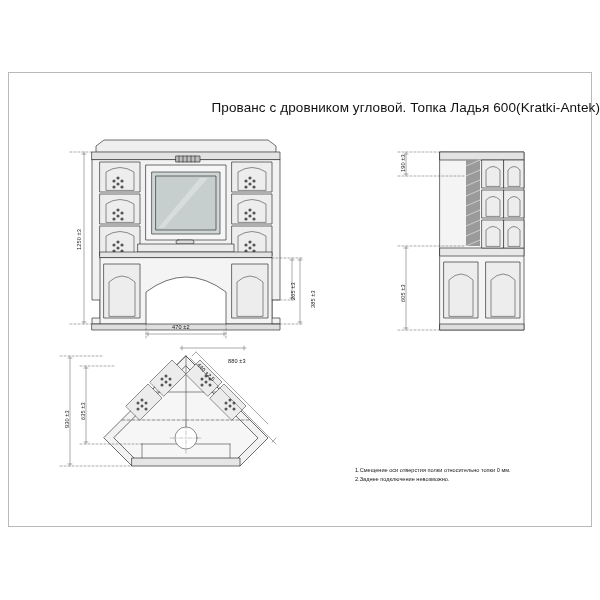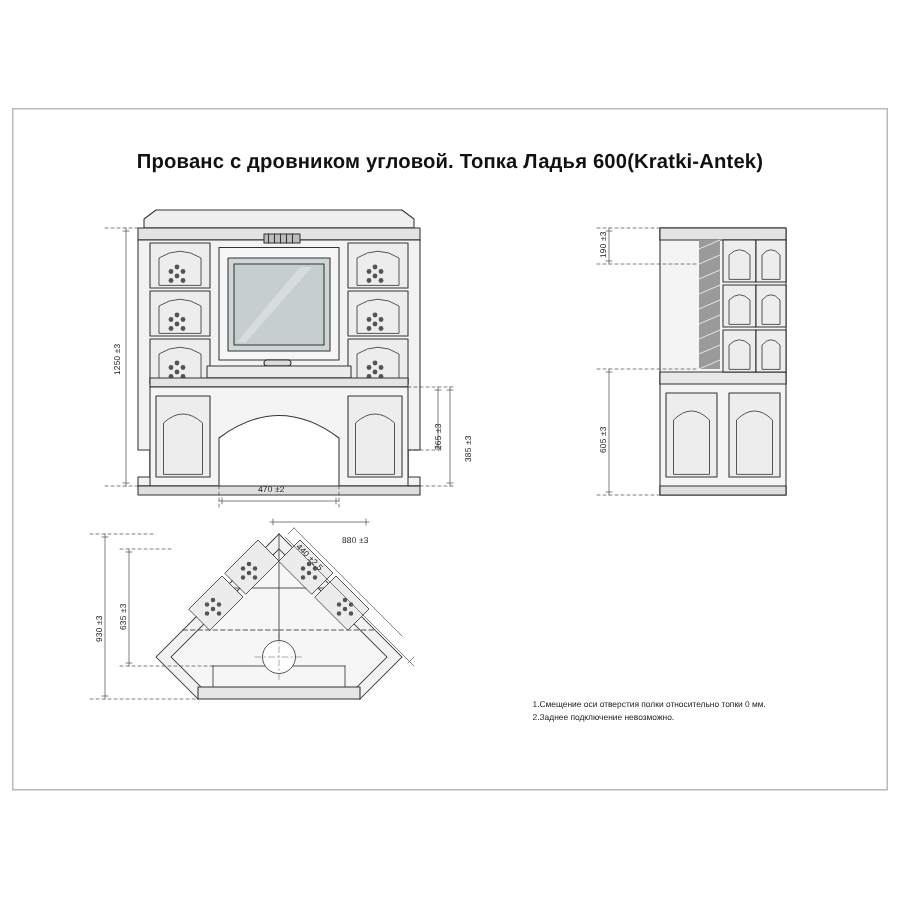--- a/index.html
+++ b/index.html
@@ -27,23 +27,23 @@
     width: 584px;
     height: 455px;
     border: 1px solid #b9b9b9;
     box-sizing: border-box;
   }
   .title {
     position: absolute;
     left: 0;
     top: 100px;
     width: 600px;
-    text-align: center;
+    text-align: right;
     font-size: 13.5px;
-    font-weight: bold;
+    font-weight: normal;
     letter-spacing: 0.1px;
     color: #111;
   }
   svg.draw {
     position: absolute;
     left: 0;
     top: 0;
     width: 600px;
     height: 600px;
   }

